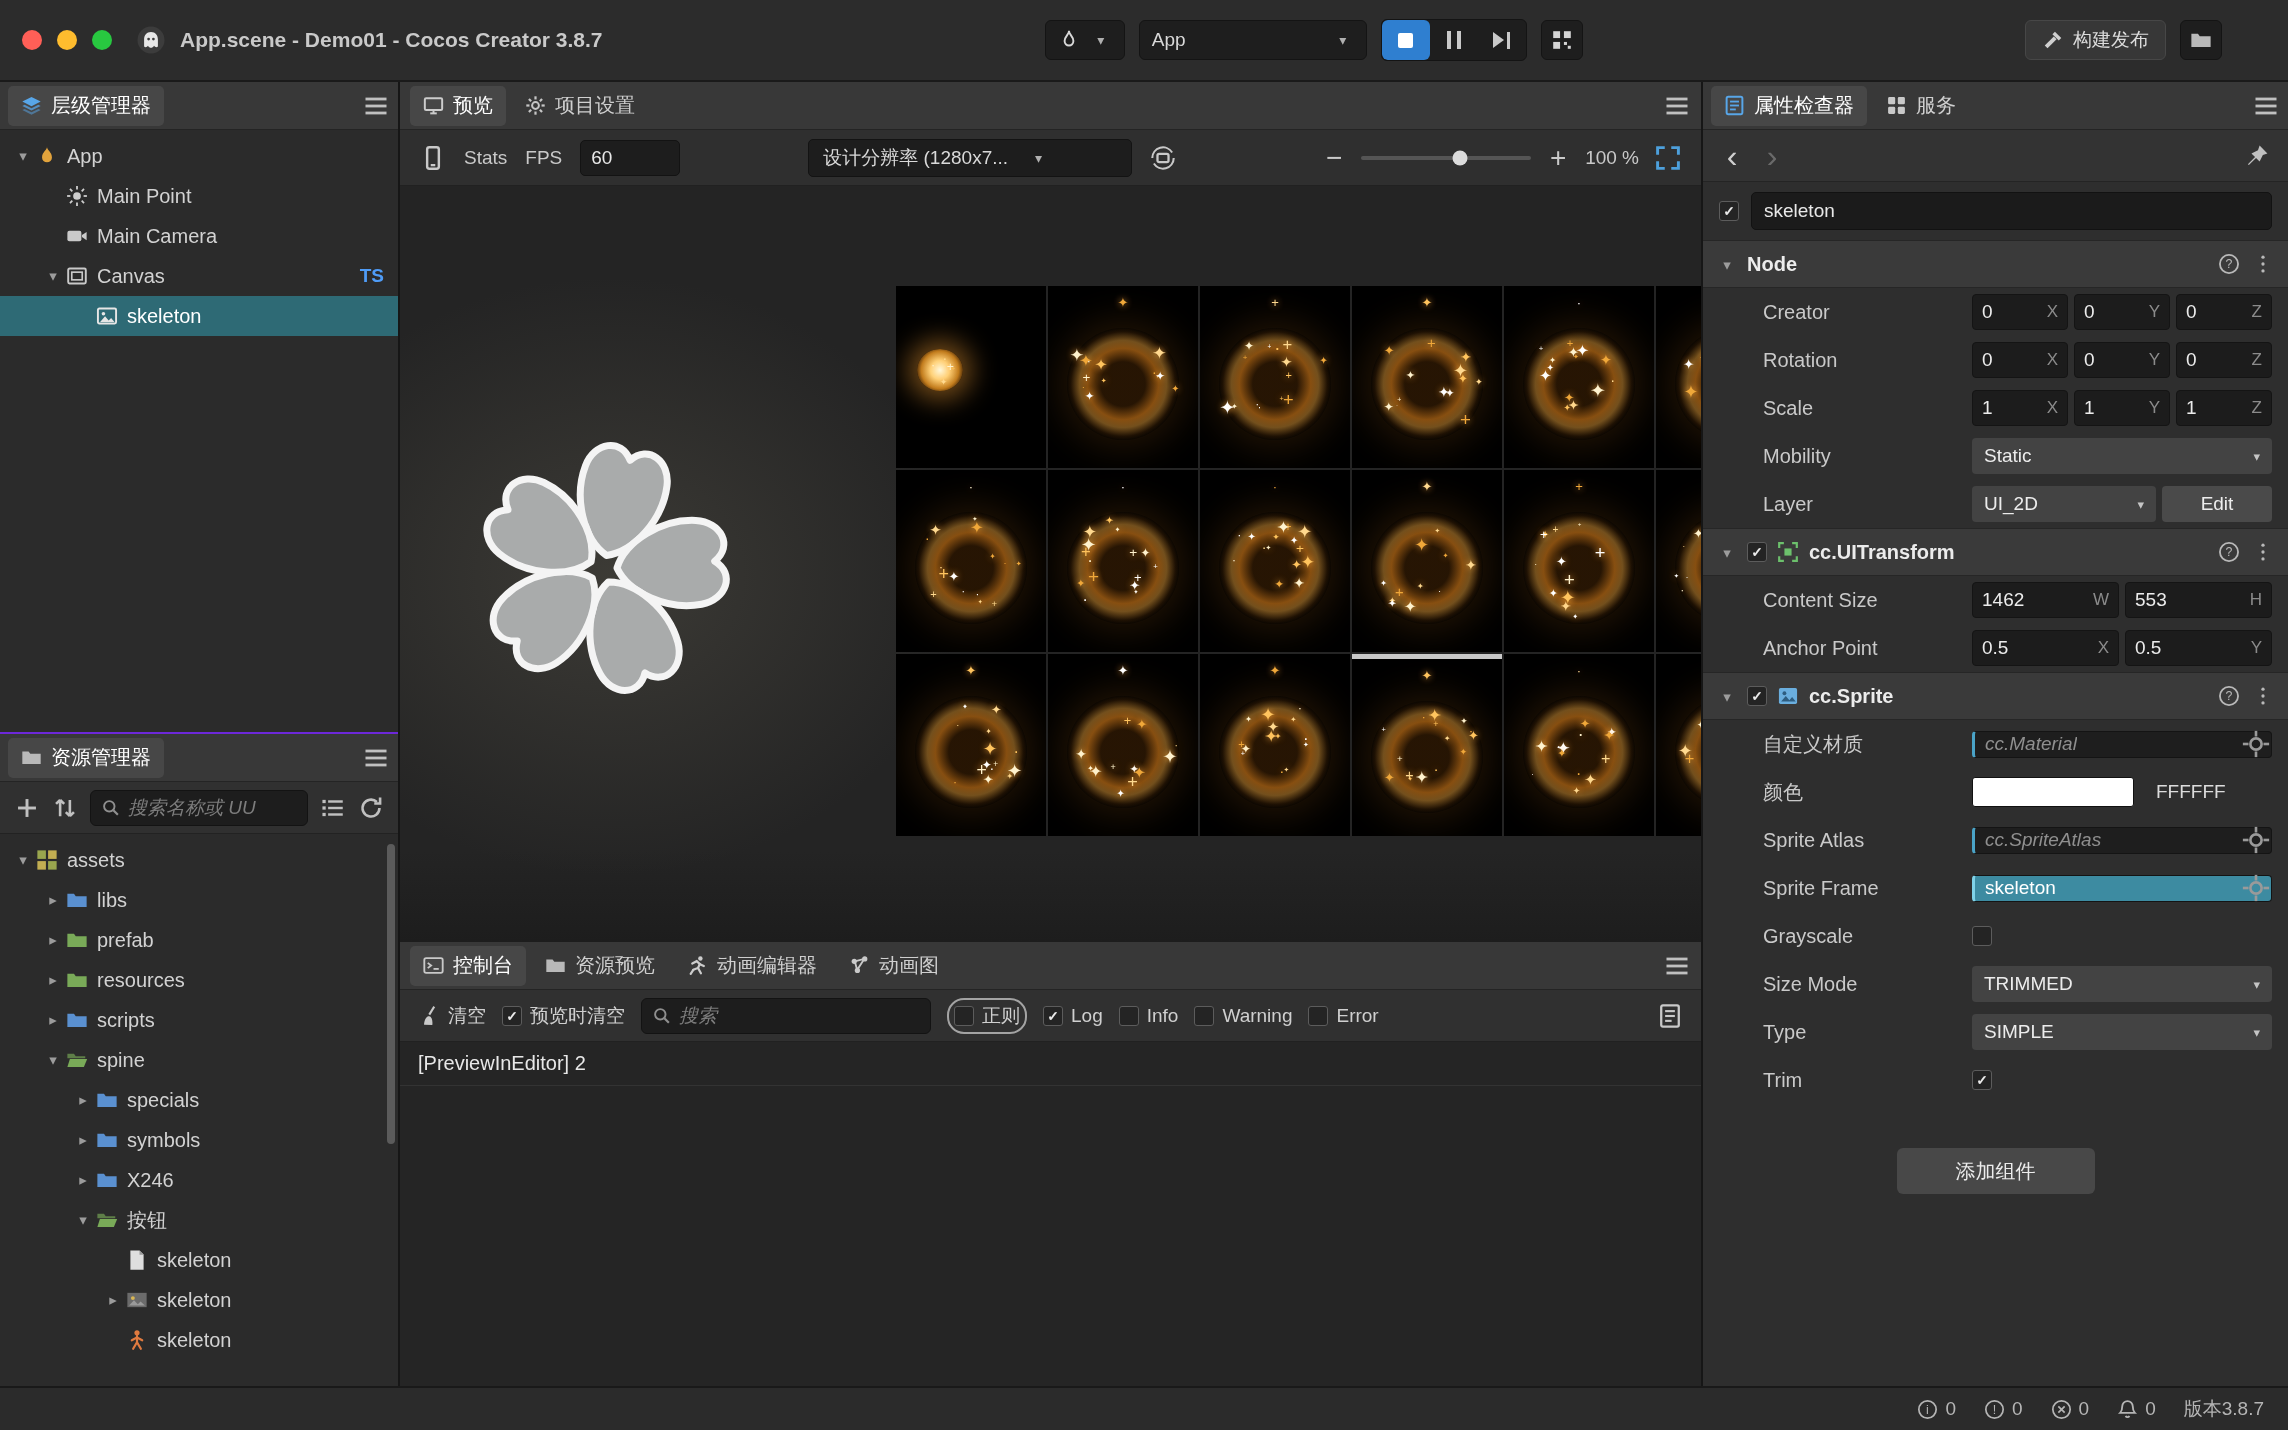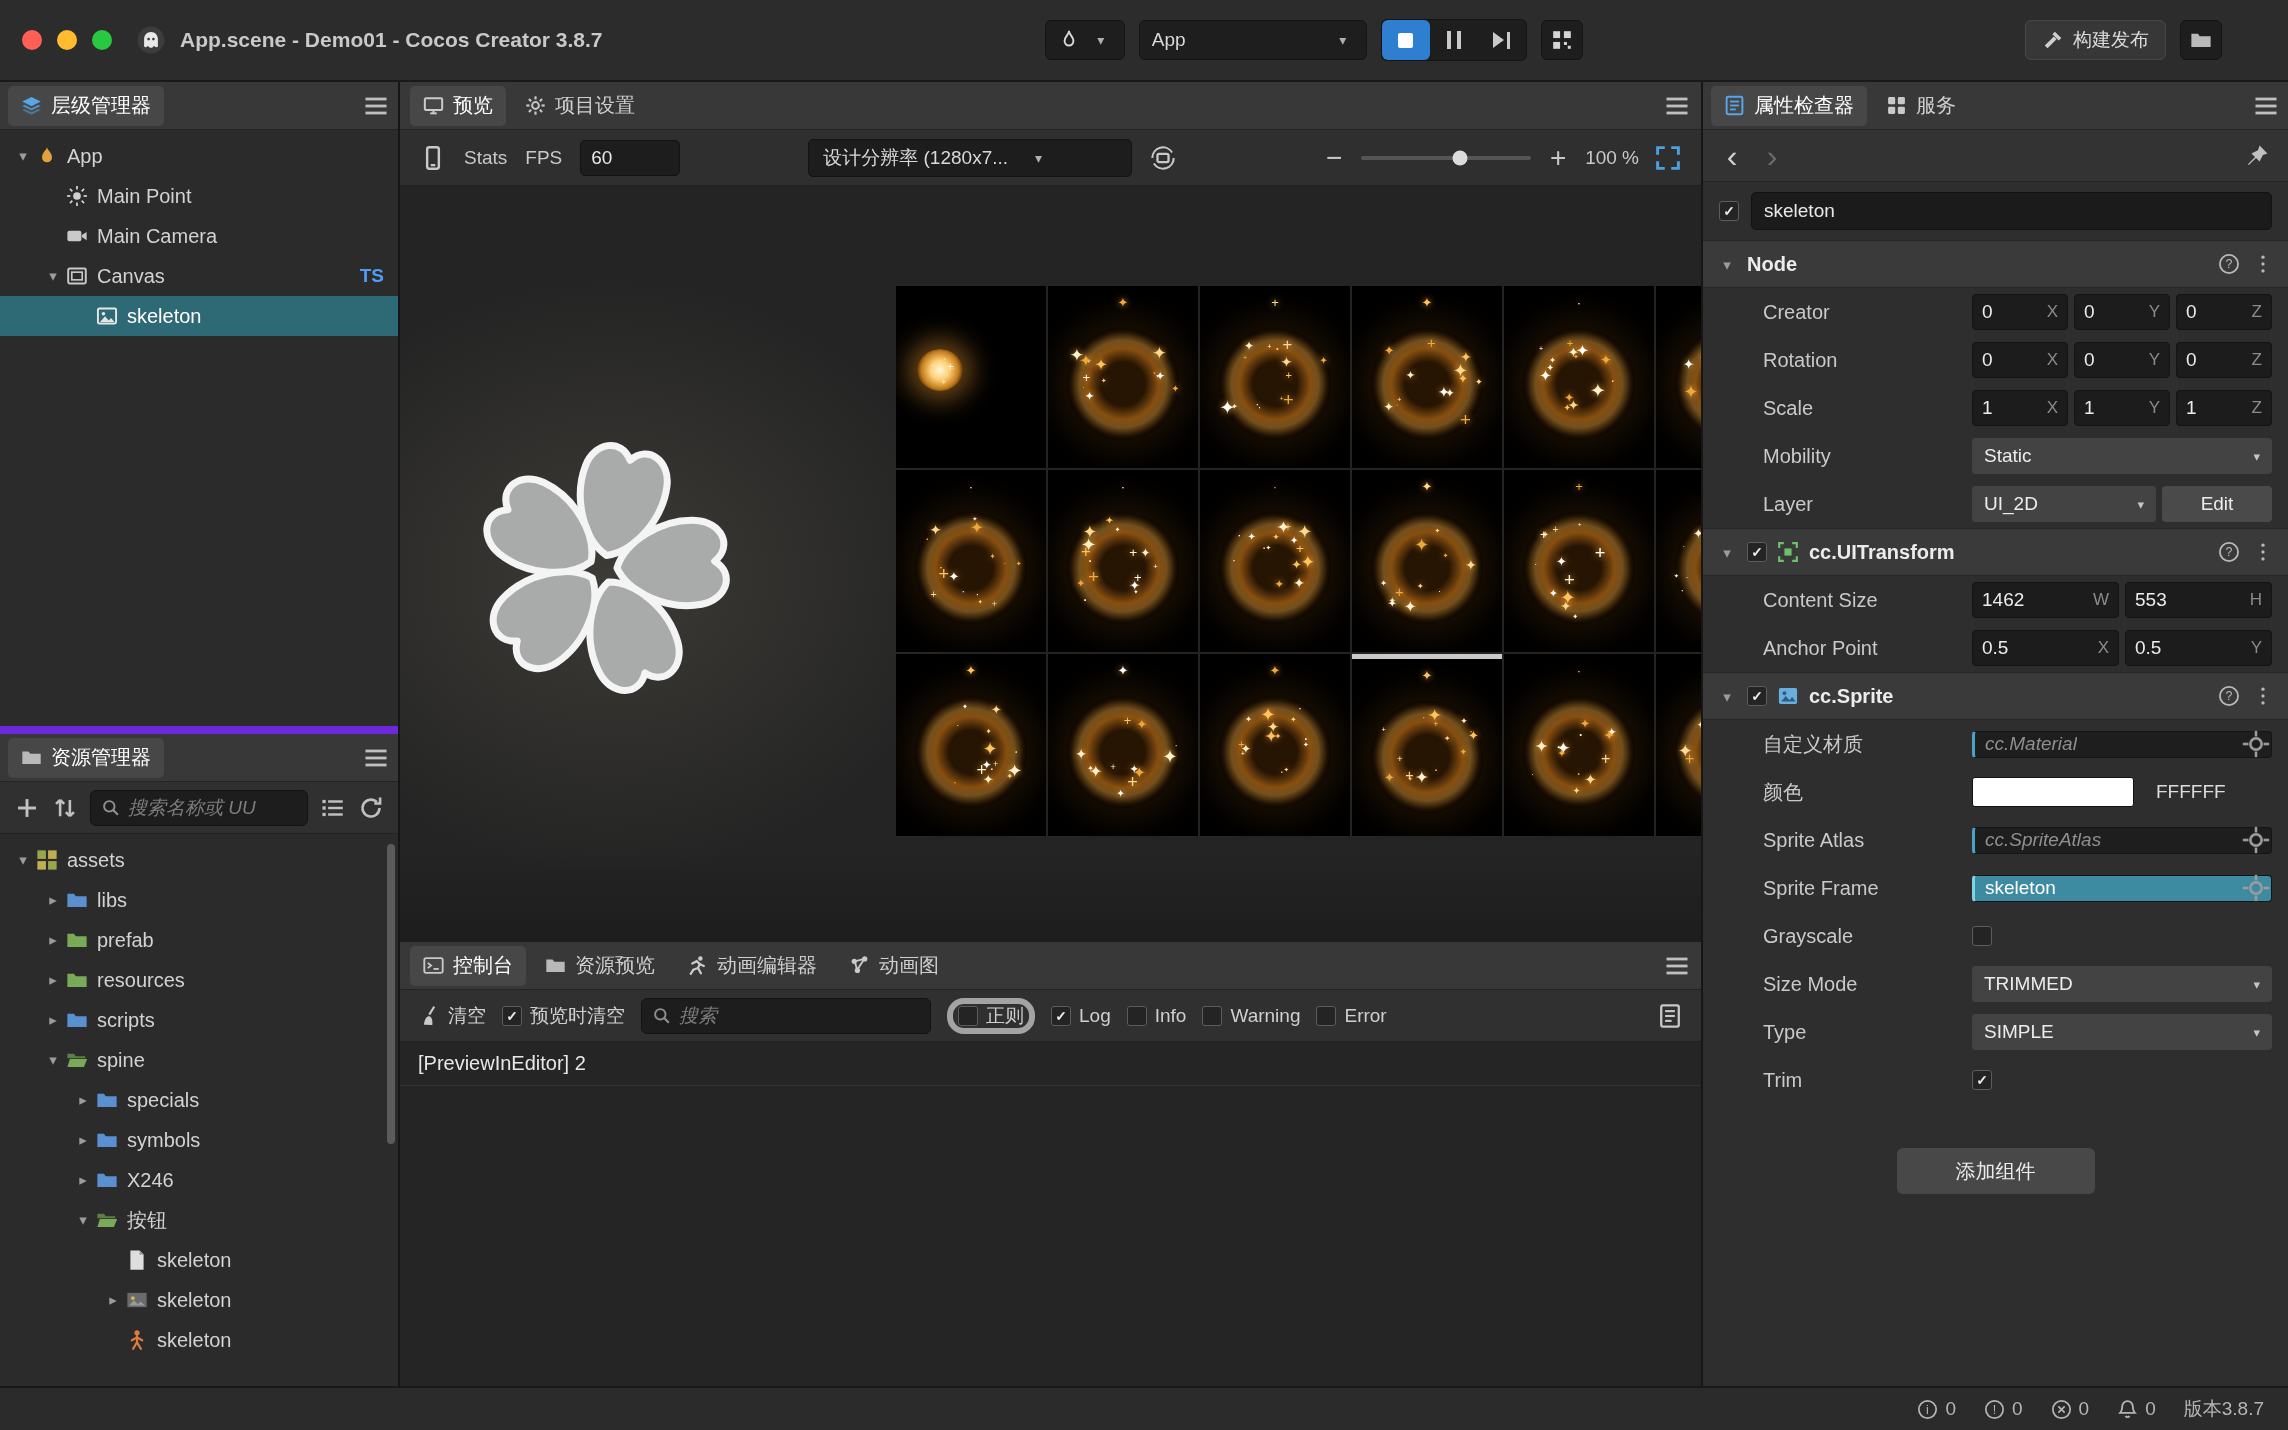--- a/index.html
+++ b/index.html
@@ -39,21 +39,21 @@
   #main{display:flex;height:1304px}
   #left{width:400px;flex:none;border-right:2px solid #161616;display:flex;flex-direction:column;background:#2b2b2b}
   #center{flex:1;display:flex;flex-direction:column;min-width:0;background:#262626}
   #right{width:587px;flex:none;border-left:2px solid #161616;background:#2e2e2e;display:flex;flex-direction:column}
   #statusbar{height:44px;background:#2b2b2b;border-top:2px solid #191919;display:flex;align-items:center;justify-content:flex-end;gap:28px;padding:0 24px;color:#b5b5b5;font-size:19px}
   .stat{display:flex;align-items:center;gap:7px}
   .stat [data-icon]{width:21px;height:21px}
 
   
   .panel{display:flex;flex-direction:column;min-height:0}
-  #hierarchy-panel{height:652px;border-bottom:8px solid #6d28d9}
+  #hierarchy-panel{height:652px;border-bottom:2px solid #6d28d9}
   #assets-panel{flex:1}
   .ptabs{height:48px;background:#383838;display:flex;align-items:center;padding:0 8px;gap:6px;flex:none;border-bottom:1px solid #242424}
   .ptab{height:40px;display:flex;align-items:center;gap:9px;padding:0 13px;border-radius:5px;color:#cfcfcf;font-size:20px}
   .ptab.active{background:#474747;color:#fff}
   .ptab [data-icon]{width:21px;height:21px}
   .menuBtn{margin-left:auto;width:28px;height:28px}
   .ptools{height:52px;background:#303030;display:flex;align-items:center;gap:12px;padding:0 14px;flex:none;border-bottom:1px solid #222}
   .toolic{width:26px;height:26px}
   .searchbox{flex:1;height:36px;background:#1d1d1d;border:1px solid #131313;border-radius:6px;display:flex;align-items:center;gap:8px;padding:0 10px;min-width:0}
   .searchbox [data-icon]{width:19px;height:19px}
@@ -85,21 +85,21 @@
   .orb{position:absolute;left:75px;top:98px;width:112px;height:112px;transform:translate(-50%,-50%);border-radius:50%;
     background:radial-gradient(circle,rgba(70,38,6,.55) 0%,rgba(70,38,6,.55) 28%,rgba(180,105,22,.75) 45%,rgba(255,176,64,.45) 55%,rgba(110,62,12,.28) 66%,transparent 74%);
     box-shadow:0 0 36px 8px rgba(190,110,30,.18)}
   .blob{position:absolute;left:44px;top:84px;width:46px;height:42px;transform:translate(-50%,-50%);border-radius:50%;
     background:radial-gradient(circle,#fff7da 0%,#ffd27a 30%,#c27c1d 60%,rgba(120,60,8,.4) 80%,transparent 100%);
     box-shadow:0 0 26px 9px rgba(230,150,50,.5)}
   .spk{position:absolute;line-height:1;transform:translate(-50%,-50%);text-shadow:0 0 7px rgba(255,170,60,.9)}
 
   .cs-tools{height:52px;background:#303030;display:flex;align-items:center;gap:16px;padding:0 18px;flex:none;border-bottom:1px solid #212121;color:#cfcfcf;font-size:19px}
   .cklabel{display:flex;align-items:center;gap:8px}
-  .regexpill{display:flex;align-items:center;gap:8px;border:6px solid #a3a3a3;border-radius:17px;height:36px;padding:0 5px}
+  .regexpill{display:flex;align-items:center;gap:8px;border:2px solid #a3a3a3;border-radius:17px;height:36px;padding:0 5px}
   .cs-search{width:290px;flex:none}
   #console-output{height:344px;background:#252525;overflow:hidden}
   .logline{height:44px;display:flex;align-items:center;padding:0 18px;border-bottom:1px solid #333;color:#e8e8e8;font-size:20px}
 
   
   .insnav{height:52px;background:#333;display:flex;align-items:center;gap:18px;padding:0 18px;flex:none;border-bottom:1px solid #242424}
   .navarrow .gly{font-size:32px;color:#cfcfcf}
   .navarrow.dim .gly{color:#6a6a6a}
   .insbody{flex:1;overflow:hidden}
   .irow{display:flex;align-items:center;gap:12px;padding:10px 16px}

